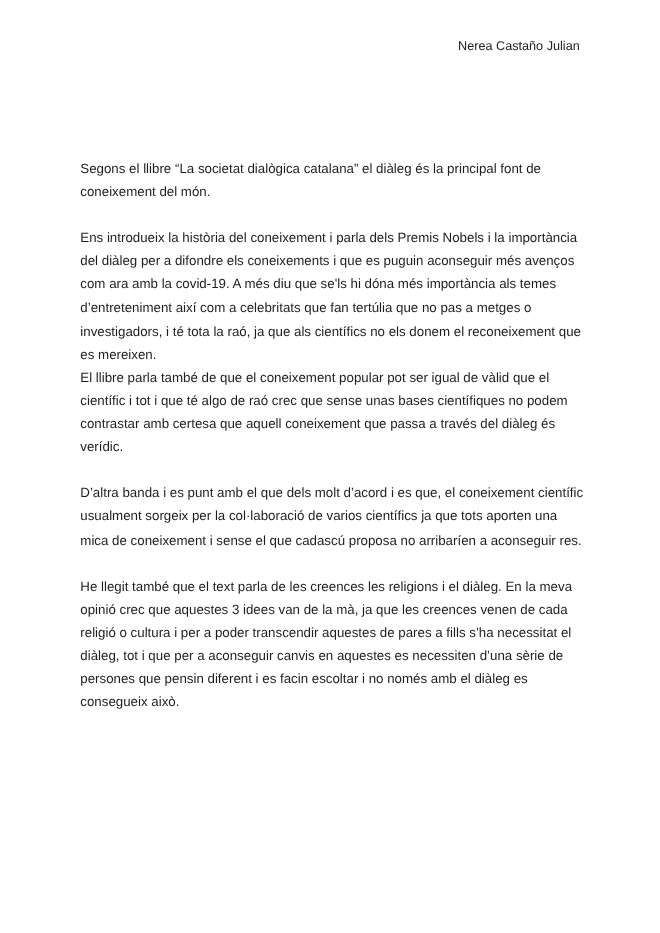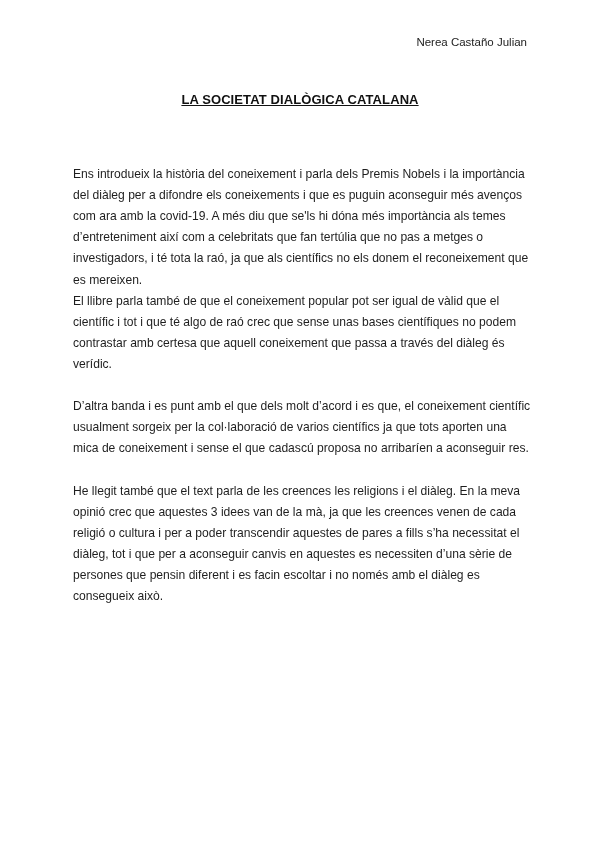--- a/index.html
+++ b/index.html
@@ -22,23 +22,23 @@
       font-size: 12.1px; line-height: 21.1px; color: #1e1e1e;
     }
     .para { margin: 0; }
     .gap { height: 21.1px; }
   </style>
 </head>
 <body>
 
 <div class="page">
   <div class="author">Nerea Castaño Julian</div>
-  <div class="title">LA SOCIETAT DIALÒGICA CATALANA</div>
 
   <div class="body">
+    <p class="para">Segons el llibre “La societat dialògica catalana” el diàleg és la principal font de coneixement del món.</p>
     <div class="gap"></div>
     <p class="para">Ens introdueix la història del coneixement i parla dels Premis Nobels i la importància del diàleg per a difondre els coneixements i que es puguin aconseguir més avenços com ara amb la covid-19. A més diu que se'ls hi dóna més importància als temes d’entreteniment així com a celebritats que fan tertúlia que no pas a metges o investigadors, i té tota la raó, ja que als científics no els donem el reconeixement que es mereixen.</p>
     <p class="para">El llibre parla també de que el coneixement popular pot ser igual de vàlid que el científic i tot i que té algo de raó crec que sense unas bases científiques no podem contrastar amb certesa que aquell coneixement que passa a través del diàleg és verídic.</p>
     <div class="gap"></div>
     <p class="para">D’altra banda i es punt amb el que dels molt d’acord i es que, el coneixement científic usualment sorgeix per la col·laboració de varios científics ja que tots aporten una mica de coneixement i sense el que cadascú proposa no arribaríen a aconseguir res.</p>
     <div class="gap"></div>
     <p class="para">He llegit també que el text parla de les creences les religions i el diàleg. En la meva opinió crec que aquestes 3 idees van de la mà, ja que les creences venen de cada religió o cultura i per a poder transcendir aquestes de pares a fills s’ha necessitat el diàleg, tot i que per a aconseguir canvis en aquestes es necessiten d’una sèrie de persones que pensin diferent i es facin escoltar i no només amb el diàleg es consegueix això.</p>
   </div>
 </div>
 

